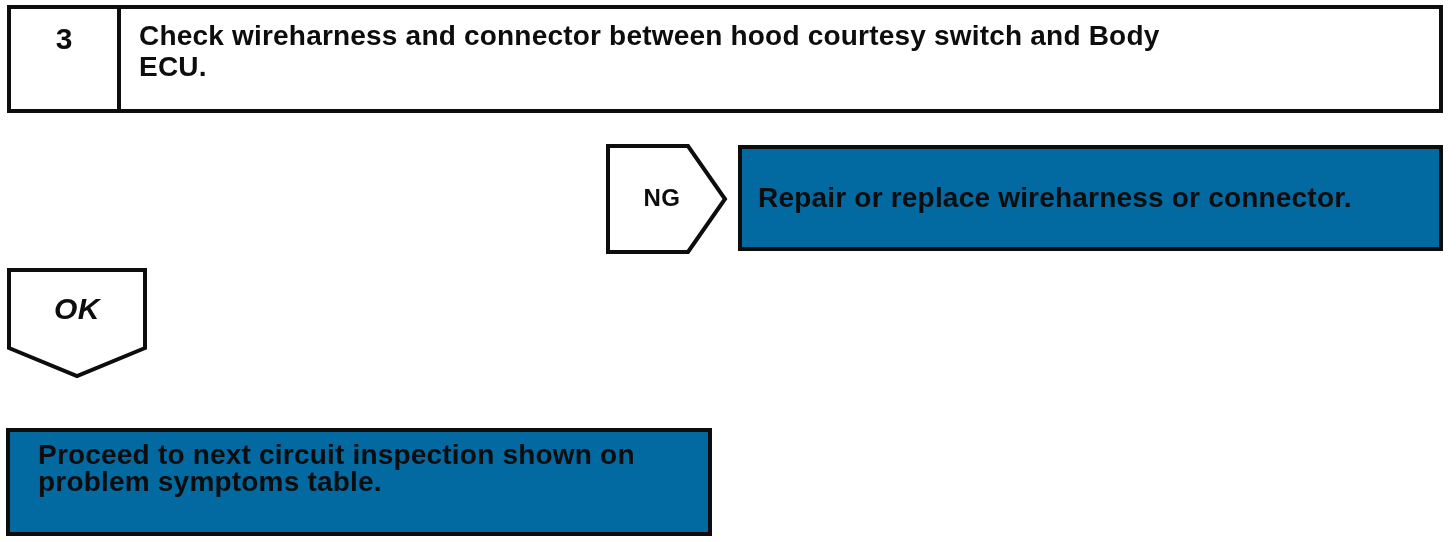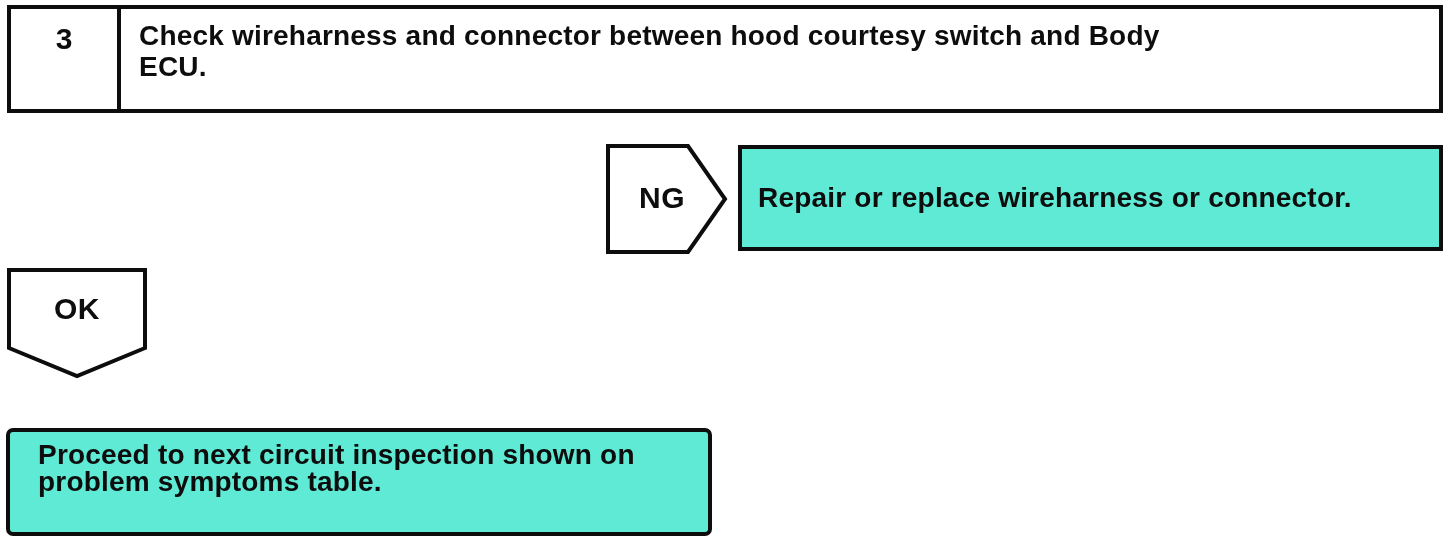--- a/index.html
+++ b/index.html
@@ -61,31 +61,31 @@
   }
   .ng-label {
     position: absolute;
     left: 606px;
     top: 146px;
     width: 112px;
     height: 104px;
     display: flex;
     align-items: center;
     justify-content: center;
-    font-size: 30px;
+    font-size: 24px;
     letter-spacing: 0.5px;
     text-align: center;
   }
 
   
   .action-box {
     position: absolute;
     border: 4px solid #0d0d0d;
     box-sizing: border-box;
-    background: #5eead4;
+    background: #0369a1;
     font-size: 28px;
     letter-spacing: 0.2px;
   }
   .ng-action {
     left: 738px;
     top: 145px;
     width: 705px;
     height: 106px;
     display: flex;
     align-items: center;
@@ -105,32 +105,32 @@
     position: absolute;
     left: 9px;
     top: 270px;
     width: 136px;
     height: 78px;
     display: flex;
     align-items: center;
     justify-content: center;
     font-size: 30px;
     letter-spacing: 0.5px;
+    font-style: italic;
   }
 
   
   .ok-action {
     left: 6px;
     top: 428px;
     width: 706px;
     height: 108px;
     padding: 9px 24px 3px 28px;
     line-height: 27px;
     white-space: pre-line;
-    border-radius: 7px;
   }
 
   .flow-poly {
     fill: #ffffff;
     stroke: #0d0d0d;
     stroke-width: 4;
     stroke-linejoin: miter;
   }
 </style>
 </head>

